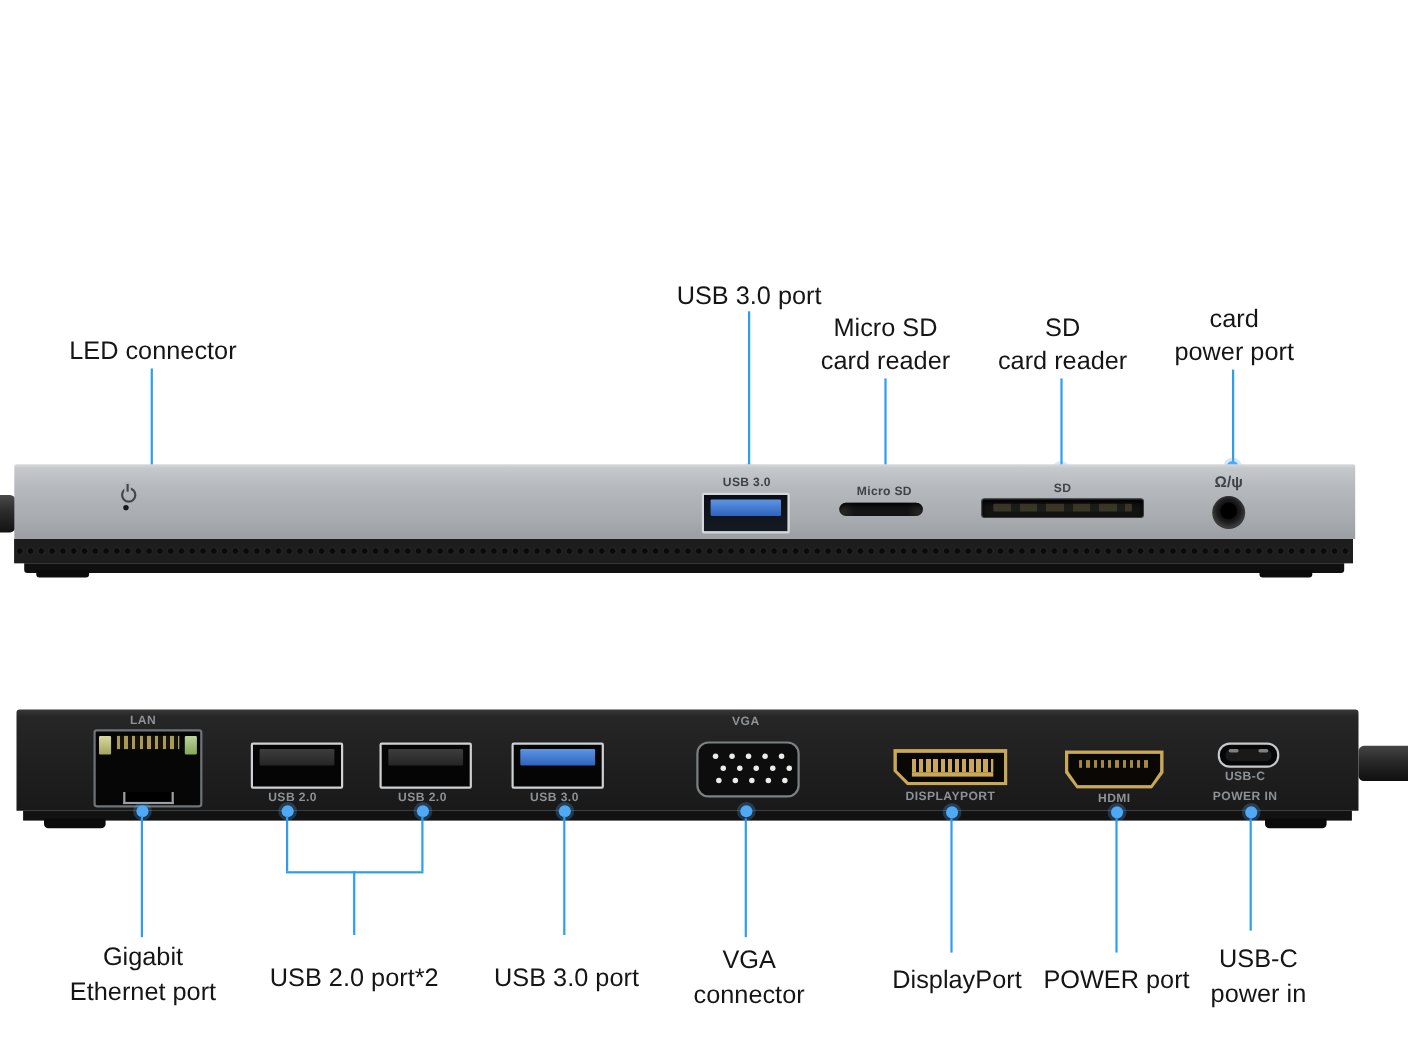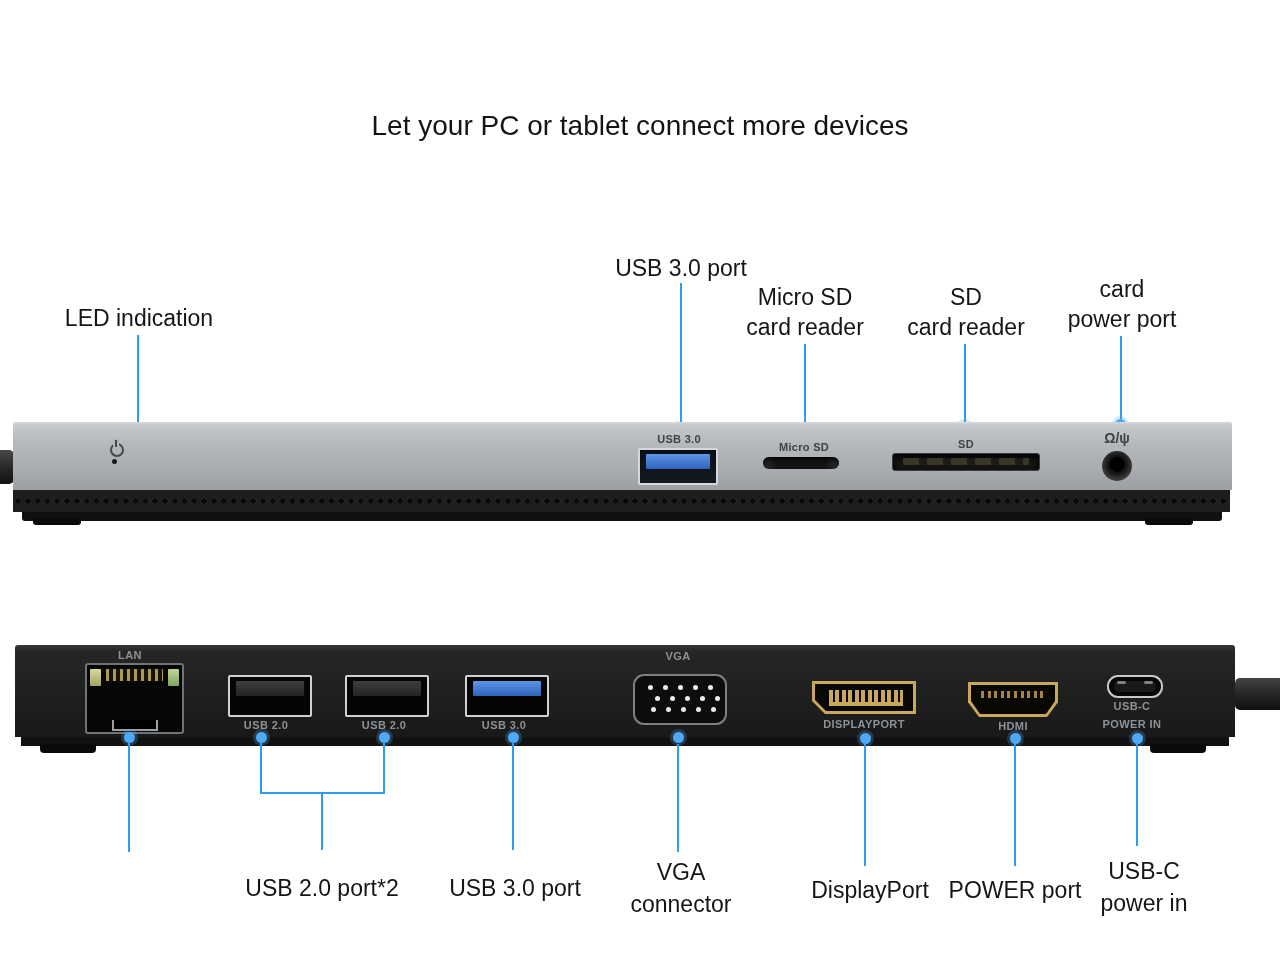--- a/index.html
+++ b/index.html
@@ -108,24 +108,23 @@
   .usbc-port { position:absolute; left:1107px; top:675px; width:52px; height:19px;
     border:2px solid #c6c9cc; border-radius:11px; background:#060606; }
   .usbc-inner { position:absolute; left:5px; right:5px; top:4px; bottom:4px; border-radius:6px; background:#191919; }
   .usbc-dash { position:absolute; top:4px; width:9px; height:3px; border-radius:2px; background:#808080; }
 </style>
 </head>
 <body>
 
 <div id="stage">
 
-  <div class="subtitle">Let your PC or tablet connect more devices</div>
 
   <div class="co-label" style="left:139px; top:303px;">
-    <span>LED indication</span>
+    <span>LED connector</span>
   </div>
   <div class="co-label" style="left:681px; top:253px;">
     <span>USB 3.0 port</span>
   </div>
   <div class="co-label" style="left:805px; top:282px;">
     <span>Micro SD</span>
     <span>card reader</span>
   </div>
   <div class="co-label" style="left:966px; top:282px;">
     <span>SD</span>
@@ -254,20 +253,24 @@
   <div class="cline" style="left:260px;  top:742px; height:50px;"></div>
   <div class="cline" style="left:383px;  top:742px; height:50px;"></div>
   <div class="chline" style="left:260px; top:792px; width:125px;"></div>
   <div class="cline" style="left:321px;  top:792px; height:58px;"></div>
   <div class="cline" style="left:512px;  top:742px; height:108px;"></div>
   <div class="cline" style="left:677px;  top:744px; height:108px;"></div>
   <div class="cline" style="left:864px;  top:744px; height:122px;"></div>
   <div class="cline" style="left:1014px; top:744px; height:122px;"></div>
   <div class="cline" style="left:1136px; top:744px; height:102px;"></div>
 
+  <div class="co-label rear" style="left:130px; top:853px;">
+    <span>Gigabit</span>
+    <span>Ethernet port</span>
+  </div>
   <div class="co-label rear" style="left:322px; top:872px;">
     <span>USB 2.0 port*2</span>
   </div>
   <div class="co-label rear" style="left:515px; top:872px;">
     <span>USB 3.0 port</span>
   </div>
   <div class="co-label rear" style="left:681px; top:856px;">
     <span>VGA</span>
     <span>connector</span>
   </div>

